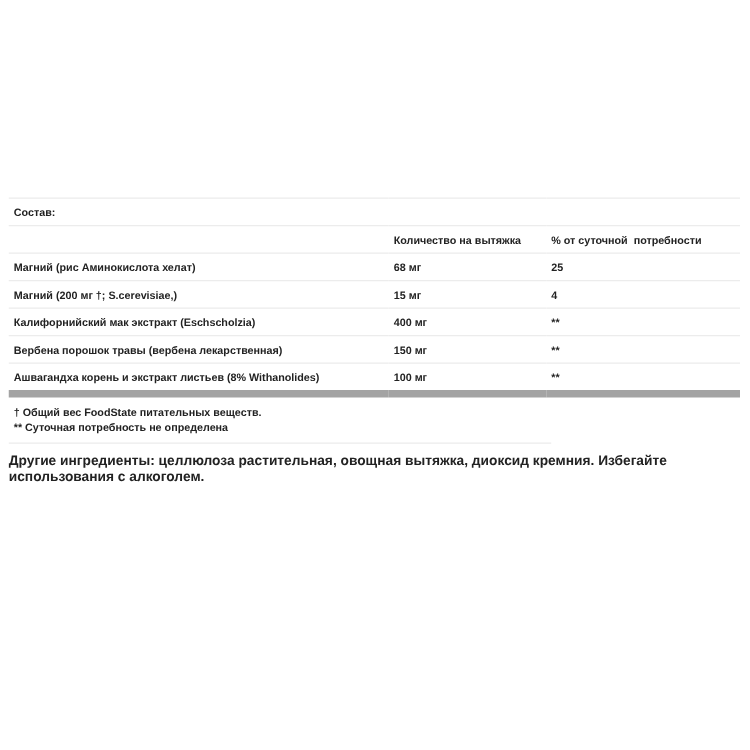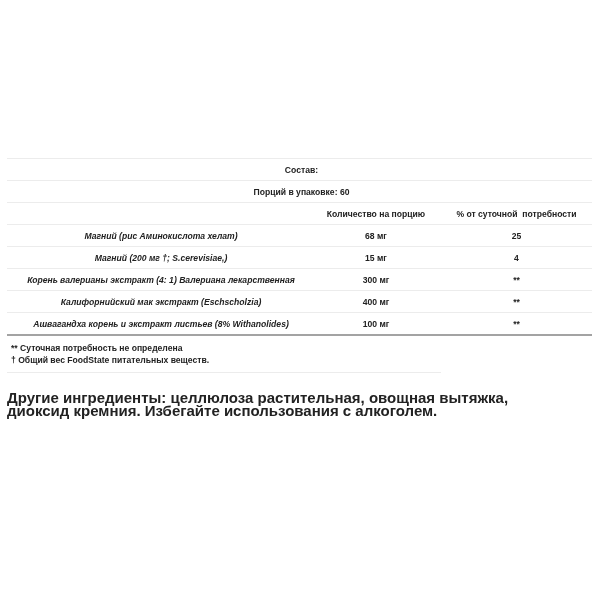--- a/index.html
+++ b/index.html
@@ -1,72 +1,69 @@
 <!DOCTYPE html>
 <html><head>
 <meta charset="utf-8">
 <style>
   html, body { margin: 0; padding: 0; background: #ffffff; }
   body { width: 600px; height: 600px; position: relative; overflow: hidden;
          font-family: "Liberation Sans", "DejaVu Sans", sans-serif; color: #222; }
   .wrap { position: absolute; left: 7px; top: 158px; width: 585px; }
   table { border-collapse: collapse; width: 585px; }
   td { font-size: 8.6px; font-weight: bold; height: 21px; padding: 0 0 0 4px;
-       border-top: 1px solid #ececec; vertical-align: middle; white-space: nowrap; text-align: center; }
-  tr:last-child td { border-bottom: 2px solid #a3a3a3; }
-  td.c1 { width: 300px; font-style: italic; }
+       border-top: 1px solid #ececec; vertical-align: middle; white-space: nowrap; }
+  tr:last-child td { border-bottom: 6px solid #a3a3a3; }
+  td.c1 { width: 300px; }
   td.c2 { width: 122px; }
   .notes { width: 430px; padding: 6px 0 6px 4px; font-size: 8.6px; font-weight: bold;
            line-height: 12px; border-bottom: 1px solid #ececec; }
-  .other { margin-top: 18px; font-size: 15px; font-weight: bold; line-height: 13px; width: 560px; }
+  .other { margin-top: 8px; font-size: 11px; font-weight: bold; line-height: 13px; width: 560px; }
 </style>
 </head>
 <body>
 
 <div class="wrap">
   <table>
     <tbody>
         <tr>
       <td colspan="3">Состав:</td>
     </tr>
     <tr>
-      <td colspan="3">Порций в упаковке: 60</td>
-    </tr>
-    <tr>
       <td class="c1"></td>
-      <td class="c2">Количество на порцию</td>
+      <td class="c2">Количество на вытяжка</td>
       <td style="white-space:pre">% от суточной  потребности</td>
     </tr>
     <tr>
       <td class="c1">Магний (рис Аминокислота хелат)</td>
       <td class="c2">68 мг</td>
       <td>25</td>
     </tr>
     <tr>
       <td class="c1">Магний (200 мг †; S.cerevisiae,)</td>
       <td class="c2">15 мг</td>
       <td>4</td>
     </tr>
     <tr>
-      <td class="c1">Корень валерианы экстракт (4: 1) Валериана лекарственная</td>
-      <td class="c2">300 мг</td>
+      <td class="c1">Калифорнийский мак экстракт (Eschscholzia)</td>
+      <td class="c2">400 мг</td>
       <td>**</td>
     </tr>
     <tr>
-      <td class="c1">Калифорнийский мак экстракт (Eschscholzia)</td>
-      <td class="c2">400 мг</td>
+      <td class="c1">Вербена порошок травы (вербена лекарственная)</td>
+      <td class="c2">150 мг</td>
       <td>**</td>
     </tr>
     <tr>
       <td class="c1">Ашвагандха корень и экстракт листьев (8% Withanolides)</td>
       <td class="c2">100 мг</td>
       <td>**</td>
     </tr>
   </tbody>
     </table>
 
   <div class="notes">
+    <div>† Общий вес FoodState питательных веществ.</div>
     <div>** Суточная потребность не определена</div>
-    <div>† Общий вес FoodState питательных веществ.</div>
   </div>
 
   <div class="other">Другие ингредиенты: целлюлоза растительная, овощная вытяжка, диоксид кремния. Избегайте использования с алкоголем.</div>
 </div>
 
 </body></html>

